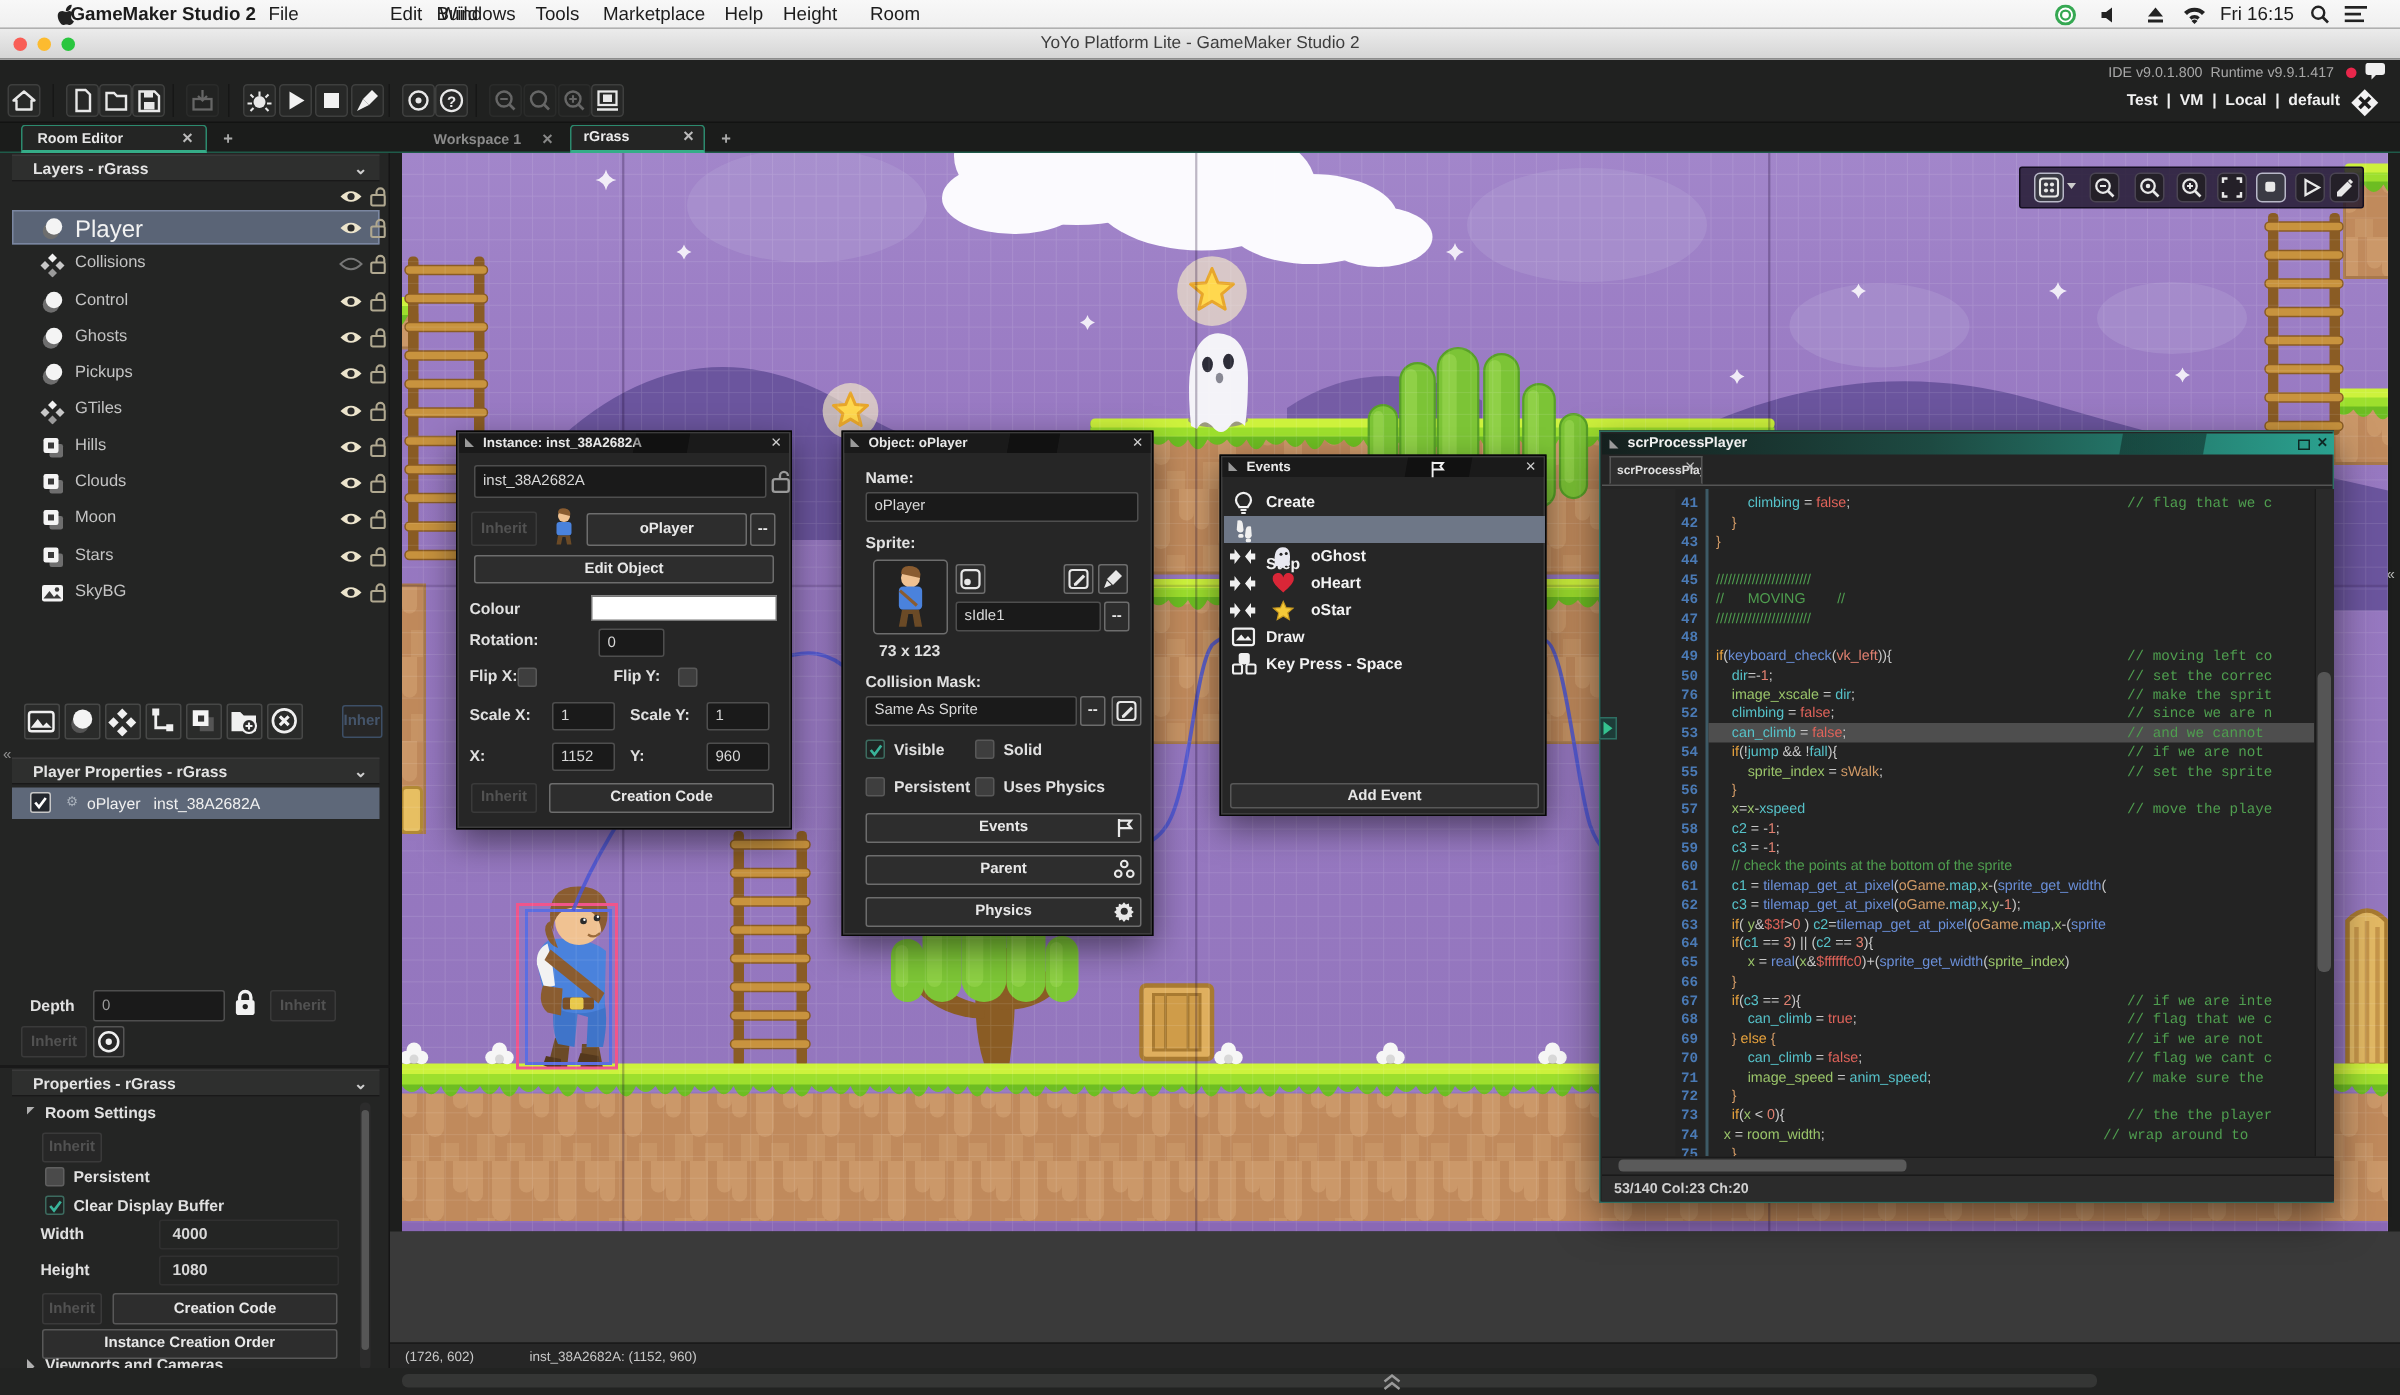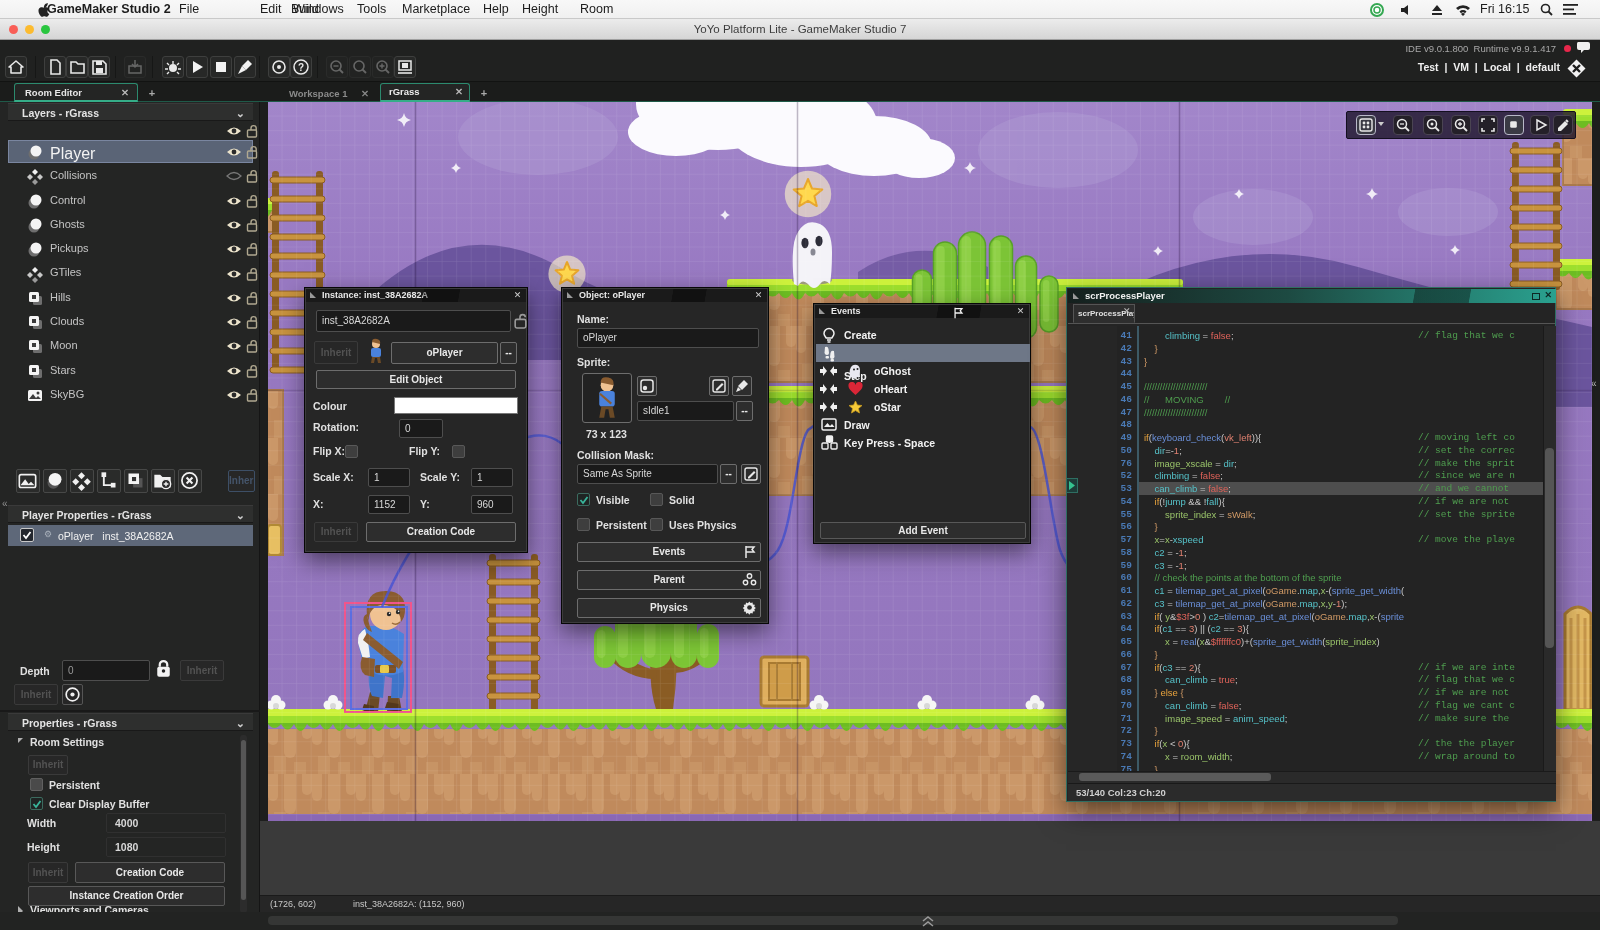--- a/index.html
+++ b/index.html
@@ -60,21 +60,21 @@
         <rect y="4.5" width="11" height="1.8"></rect>
         <rect y="9" width="13" height="1.8"></rect>
       </g>
     </svg>
 </div>
 
 <div class="ab" style="left:0;top:19px;width:1600px;height:21px;background:linear-gradient(#ececec,#d5d5d5);border-bottom:1px solid #9f9f9f;">
  <div class="ab" style="left:9px;top:6px;width:9px;height:9px;border-radius:50%;background:#f95e56;"></div>
  <div class="ab" style="left:25px;top:6px;width:9px;height:9px;border-radius:50%;background:#fcbb2f;"></div>
  <div class="ab" style="left:41px;top:6px;width:9px;height:9px;border-radius:50%;background:#2ac63f;"></div>
- <div class="ab" style="left:0;top:4px;width:1600px;text-align:center;color:#3d3d3d;font-size:11.5px;">YoYo Platform Lite - GameMaker Studio 7</div>
+ <div class="ab" style="left:0;top:4px;width:1600px;text-align:center;color:#3d3d3d;font-size:11.5px;">YoYo Platform Lite - GameMaker Studio 2</div>
 </div>
 
 <div class="ab" style="left:0;top:40px;width:1600px;height:42px;background:#202120;border-bottom:1px solid #121312;">
 </div>
 <div class="ab" style="left:5px;top:56px;width:22px;height:22px;background:#272827;border:1px solid #3e3f3e;border-radius:3px;opacity:1;">
     <svg width="20" height="20" viewBox="0 0 20 20">
       <path d="M10 4l7 6h-2v6H5v-6H3z" fill="none" stroke="#e8e8e8" stroke-width="1.6" stroke-linejoin="round"></path>
     </svg>
   </div>
 <div class="ab" style="left:44px;top:56px;width:22px;height:22px;background:#272827;border:1px solid #3e3f3e;border-radius:3px;opacity:1;">
@@ -1051,21 +1051,21 @@
       <div class="ab mono" style="left:76px;top:361.0px;font-size:9.5px;white-space:pre;"><span style="color:#d19a66">    } </span><span style="color:#e8a33d">else</span><span style="color:#d19a66"> {</span><span class="ab mono" style="left:274px;top:0;color:#4f9e4f;">// if we are not </span></div>
       <div class="ab mono" style="left:20px;top:373.75px;width:44px;text-align:right;color:#4a7ab5;font-size:9.5px;font-weight:bold;">70</div>
       <div class="ab mono" style="left:76px;top:373.75px;font-size:9.5px;white-space:pre;"><span style="color:#56c2c9">        can_climb </span><span style="color:#c8c8c8">= </span><span style="color:#e0635a">false</span><span style="color:#c8c8c8">;</span><span class="ab mono" style="left:274px;top:0;color:#4f9e4f;">// flag we cant c</span></div>
       <div class="ab mono" style="left:20px;top:386.5px;width:44px;text-align:right;color:#4a7ab5;font-size:9.5px;font-weight:bold;">71</div>
       <div class="ab mono" style="left:76px;top:386.5px;font-size:9.5px;white-space:pre;"><span style="color:#9ac46a">        image_speed </span><span style="color:#c8c8c8">= </span><span style="color:#56c2c9">anim_speed</span><span style="color:#c8c8c8">;</span><span class="ab mono" style="left:274px;top:0;color:#4f9e4f;">// make sure the </span></div>
       <div class="ab mono" style="left:20px;top:399.25px;width:44px;text-align:right;color:#4a7ab5;font-size:9.5px;font-weight:bold;">72</div>
       <div class="ab mono" style="left:76px;top:399.25px;font-size:9.5px;white-space:pre;"><span style="color:#d19a66">    }</span></div>
       <div class="ab mono" style="left:20px;top:412.0px;width:44px;text-align:right;color:#4a7ab5;font-size:9.5px;font-weight:bold;">73</div>
       <div class="ab mono" style="left:76px;top:412.0px;font-size:9.5px;white-space:pre;"><span style="color:#e8a33d">    if</span><span style="color:#c8c8c8">(</span><span style="color:#9ac46a">x </span><span style="color:#c8c8c8">&lt; </span><span style="color:#e08070">0</span><span style="color:#c8c8c8">){</span><span class="ab mono" style="left:274px;top:0;color:#4f9e4f;">// the the player</span></div>
       <div class="ab mono" style="left:20px;top:424.75px;width:44px;text-align:right;color:#4a7ab5;font-size:9.5px;font-weight:bold;">74</div>
-      <div class="ab mono" style="left:76px;top:424.75px;font-size:9.5px;white-space:pre;"><span style="color:#9ac46a">        x </span><span style="color:#c8c8c8">= </span><span style="color:#9ac46a">room_width</span><span style="color:#c8c8c8">;</span><span class="ab mono" style="left:274px;top:0;color:#4f9e4f;">// wrap around to</span></div>
+      <div class="ab mono" style="left:60px;top:424.75px;font-size:9.5px;white-space:pre;"><span style="color:#9ac46a">        x </span><span style="color:#c8c8c8">= </span><span style="color:#9ac46a">room_width</span><span style="color:#c8c8c8">;</span><span class="ab mono" style="left:274px;top:0;color:#4f9e4f;">// wrap around to</span></div>
       <div class="ab mono" style="left:20px;top:437.5px;width:44px;text-align:right;color:#4a7ab5;font-size:9.5px;font-weight:bold;">75</div>
       <div class="ab mono" style="left:76px;top:437.5px;font-size:9.5px;white-space:pre;"><span style="color:#d19a66">    }</span></div>
     </div>
     <div class="ab" style="left:476px;top:38px;width:13px;height:445px;background:#2a2a2a;border-left:1px solid #1a1a1a;"></div>
 <div class="ab" style="left:478px;top:160px;width:9px;height:200px;background:#555;border-radius:4px;"></div>
 <div class="ab" style="left:1px;top:483px;width:488px;height:12px;background:#2a2a2a;border-top:1px solid #1a1a1a;"></div>
 <div class="ab" style="left:12px;top:485px;width:192px;height:8px;background:#5a5a5a;border-radius:3px;"></div>
 <div class="ab" style="left:1px;top:495px;width:488px;height:18px;background:#2b2b2b;border-top:1px solid #191919;color:#d0d0d0;font-size:9.5px;font-weight:bold;line-height:17px;padding-left:8px;">53/140 Col:23 Ch:20</div>
 </div>
 <div class="ab" style="left:1066px;top:478px;width:12px;height:15px;background:#1d3c38;border:1px solid #2e6e62;">

